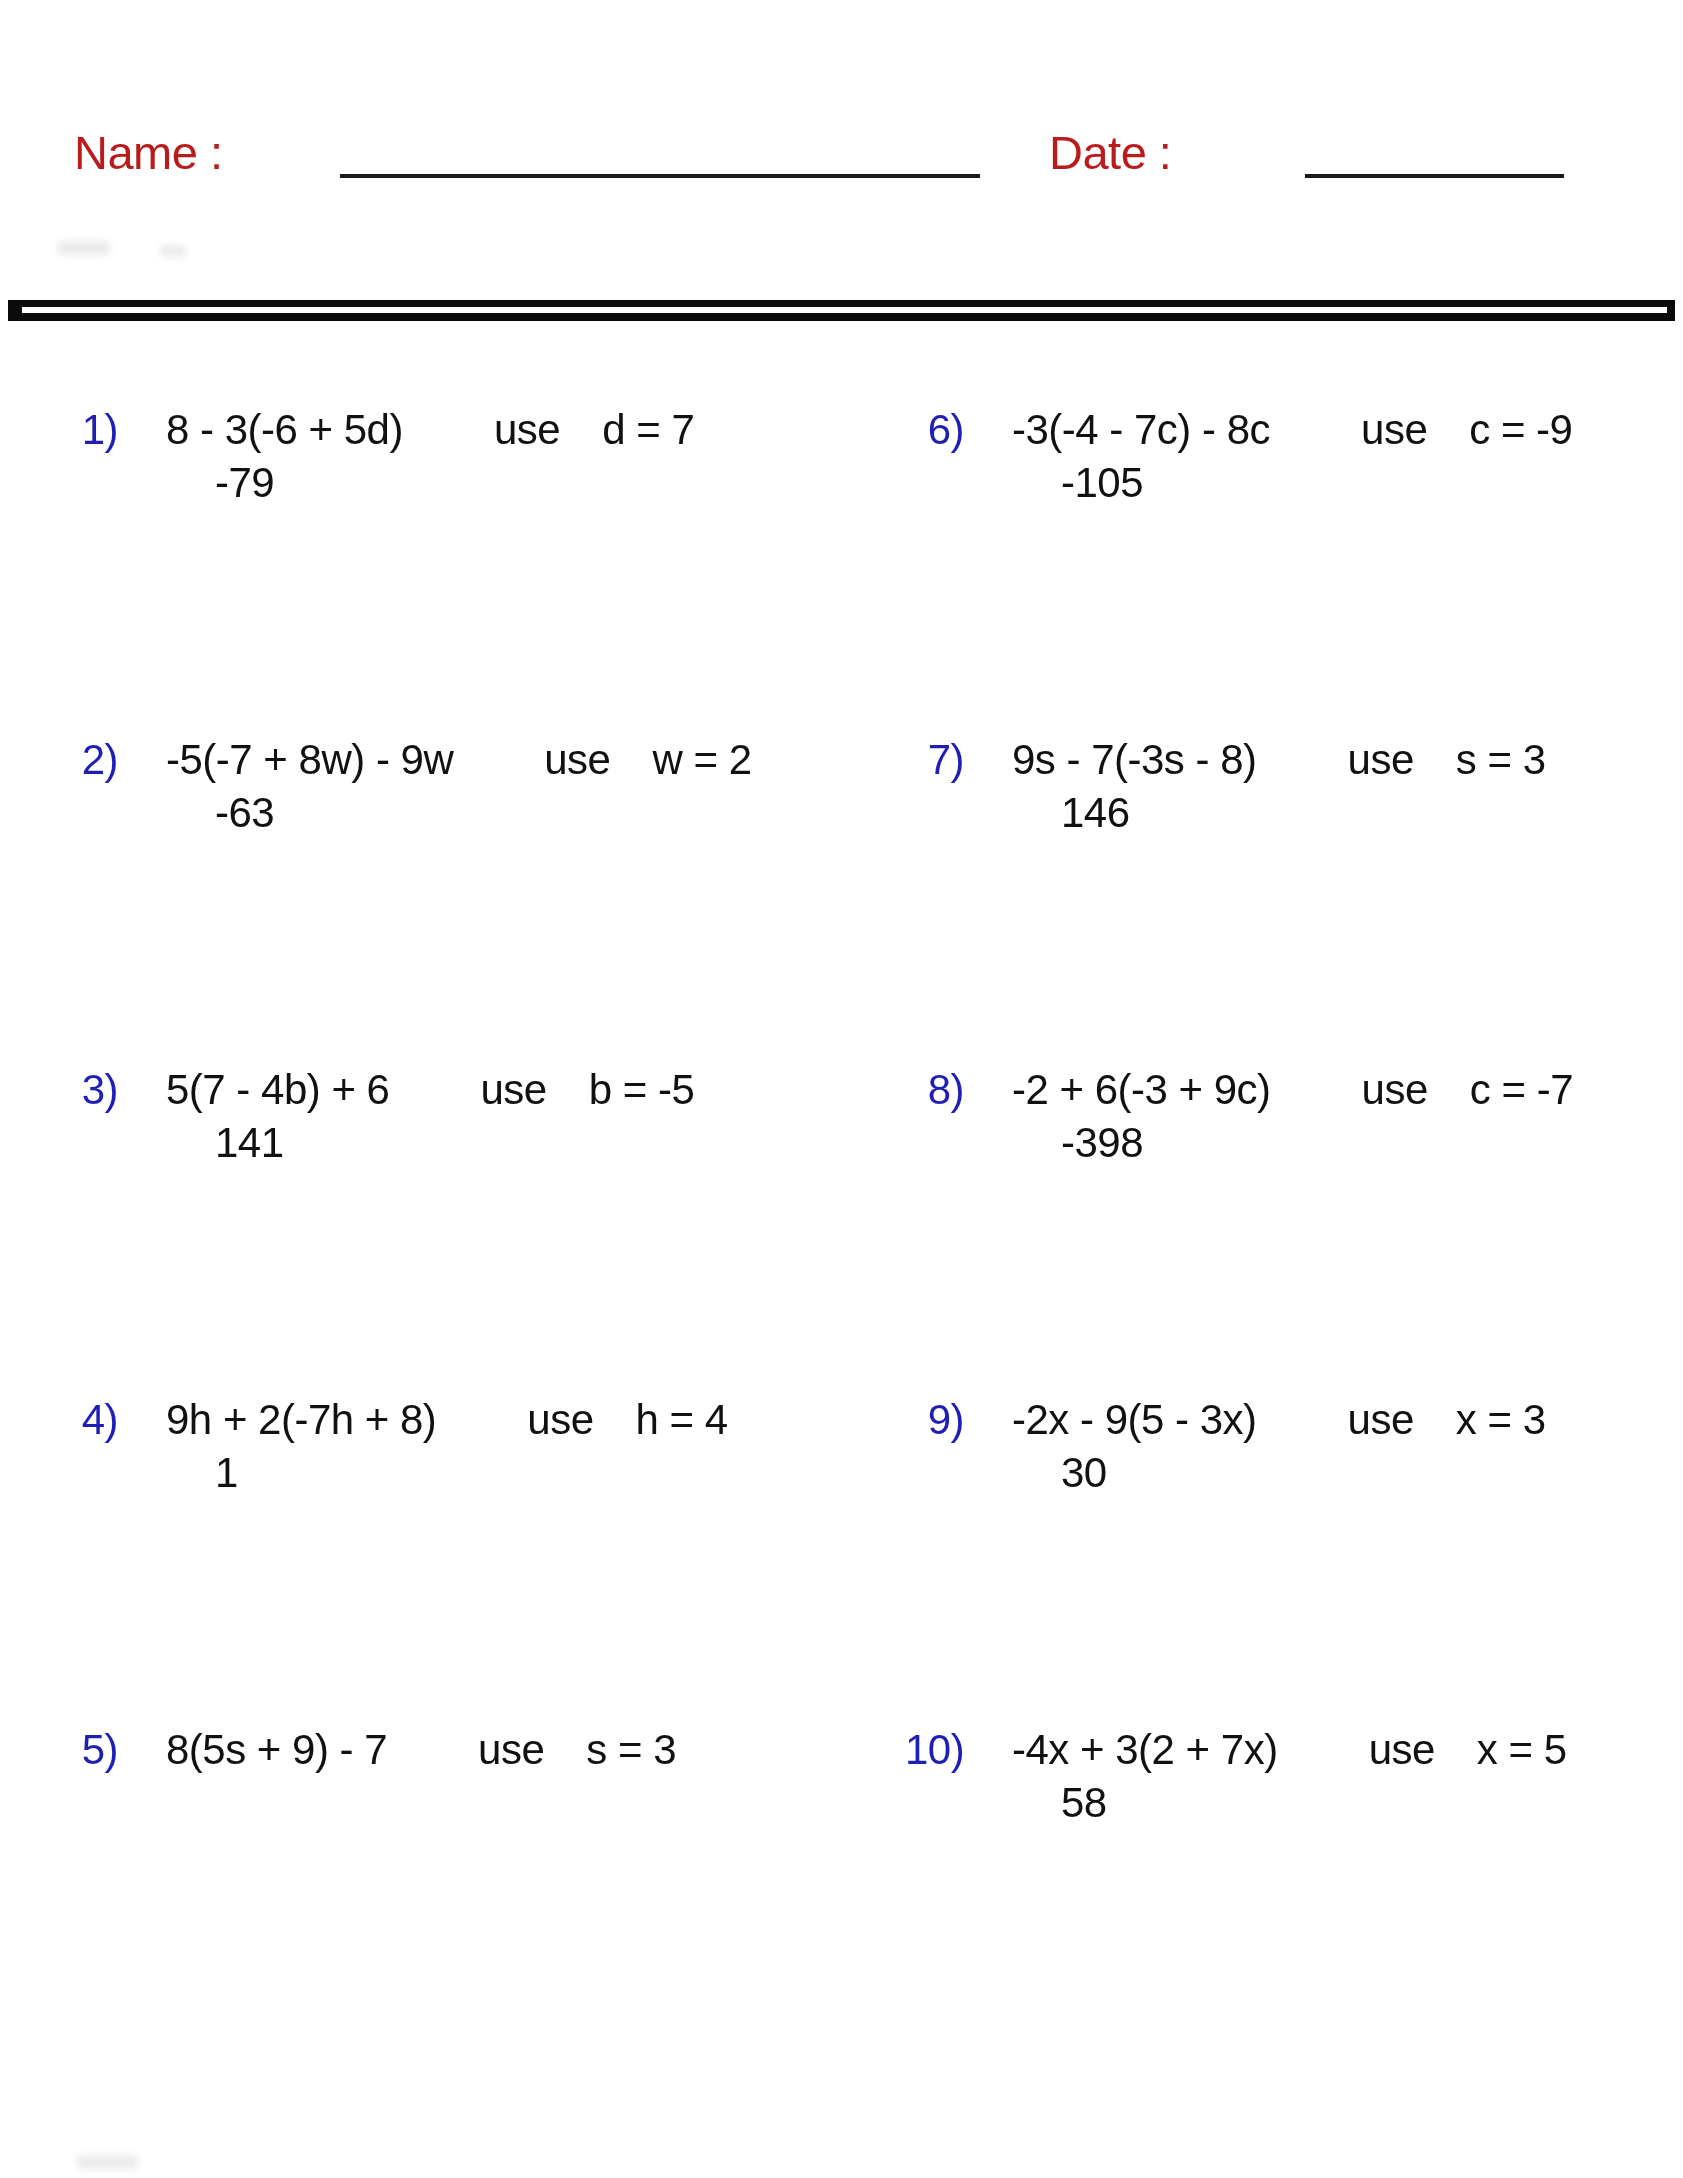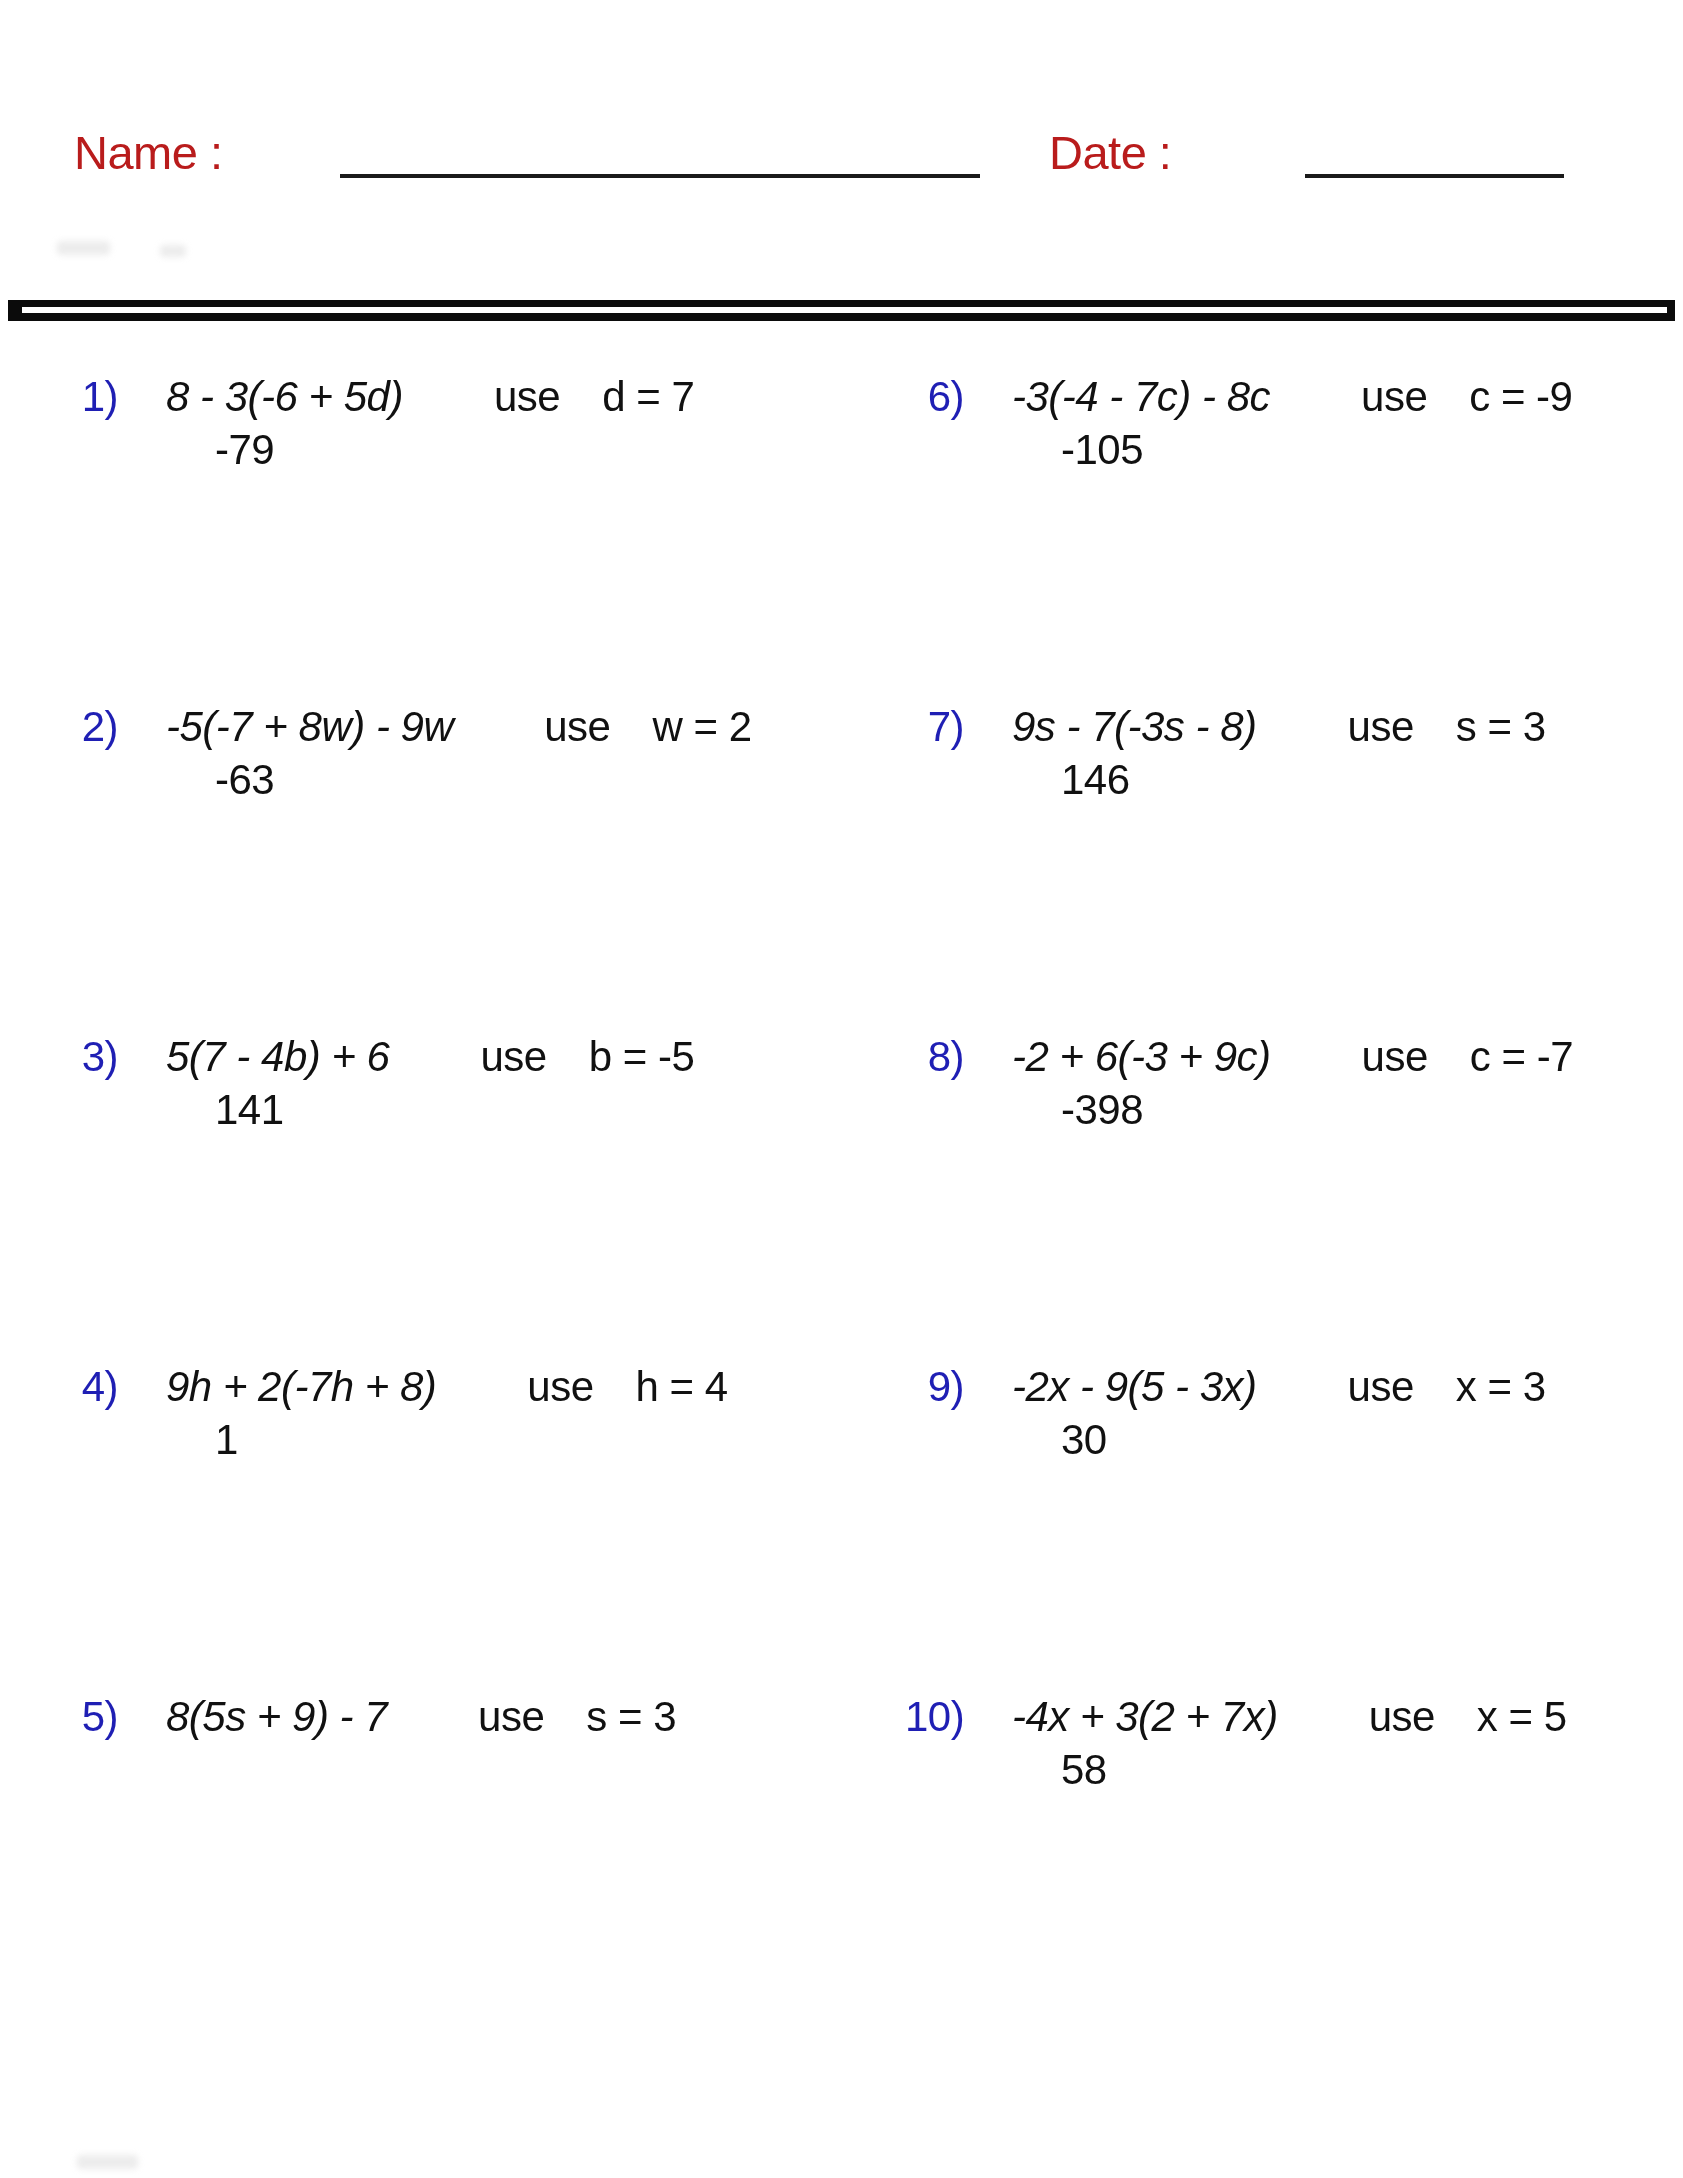--- a/index.html
+++ b/index.html
@@ -69,23 +69,23 @@
     letter-spacing: -0.5px;
     line-height: 1.25;
     white-space: pre;
   }
   .num {
     flex: none;
     width: 59px;
     text-align: right;
     color: var(--accent, #1f1fb4);
   }
-  .expr   { margin-left: 48px; font-style: italic; }
+  .expr   { margin-left: 48px; }
   .use    { margin-left: 91px; }
-  .assign { margin-left: 42px; }
+  .assign { margin-left: 42px; margin-top: 33px; }
   .answer {
     font-size: 42px;
     letter-spacing: -0.5px;
     line-height: 1.25;
     margin-left: 156px;
     white-space: pre;
   }
 </style>
 </head>
 <body>

